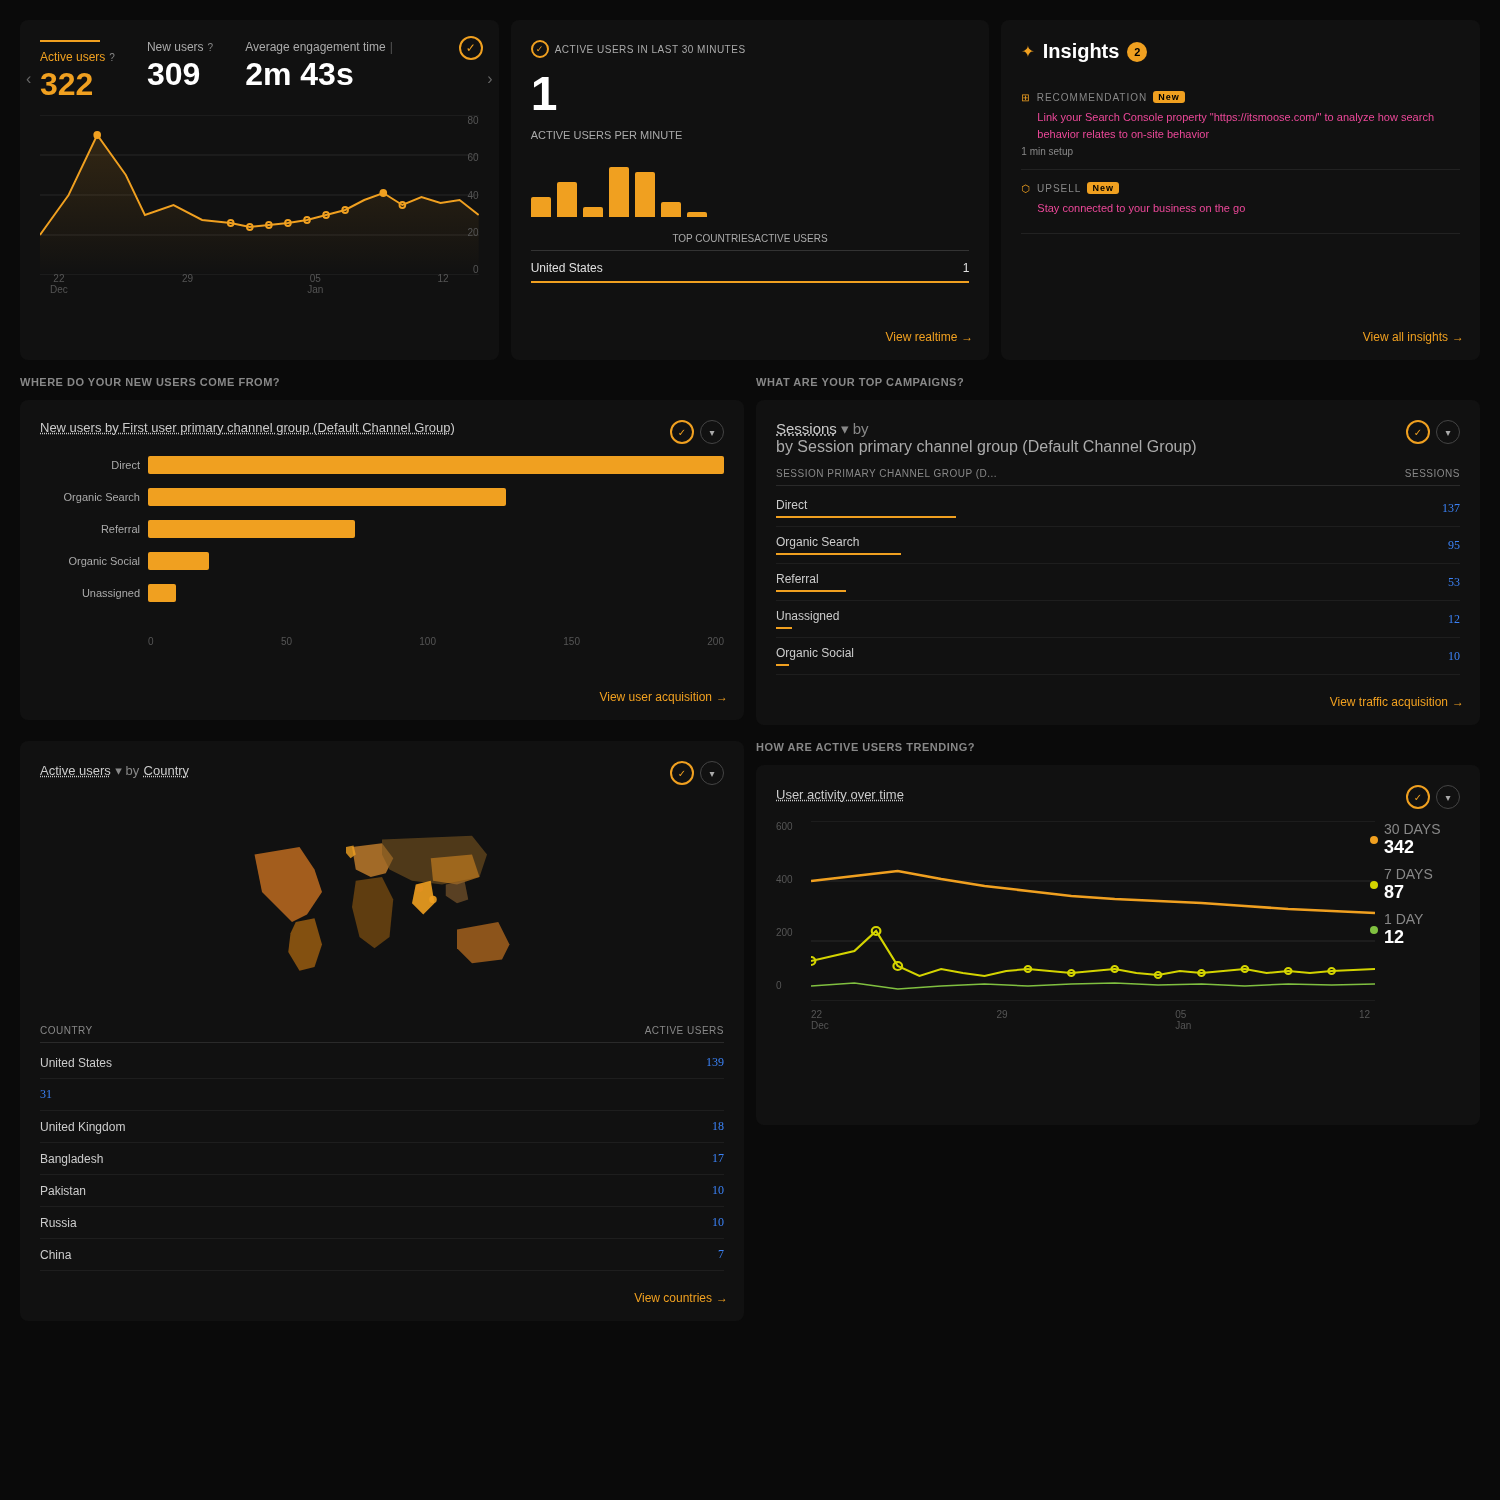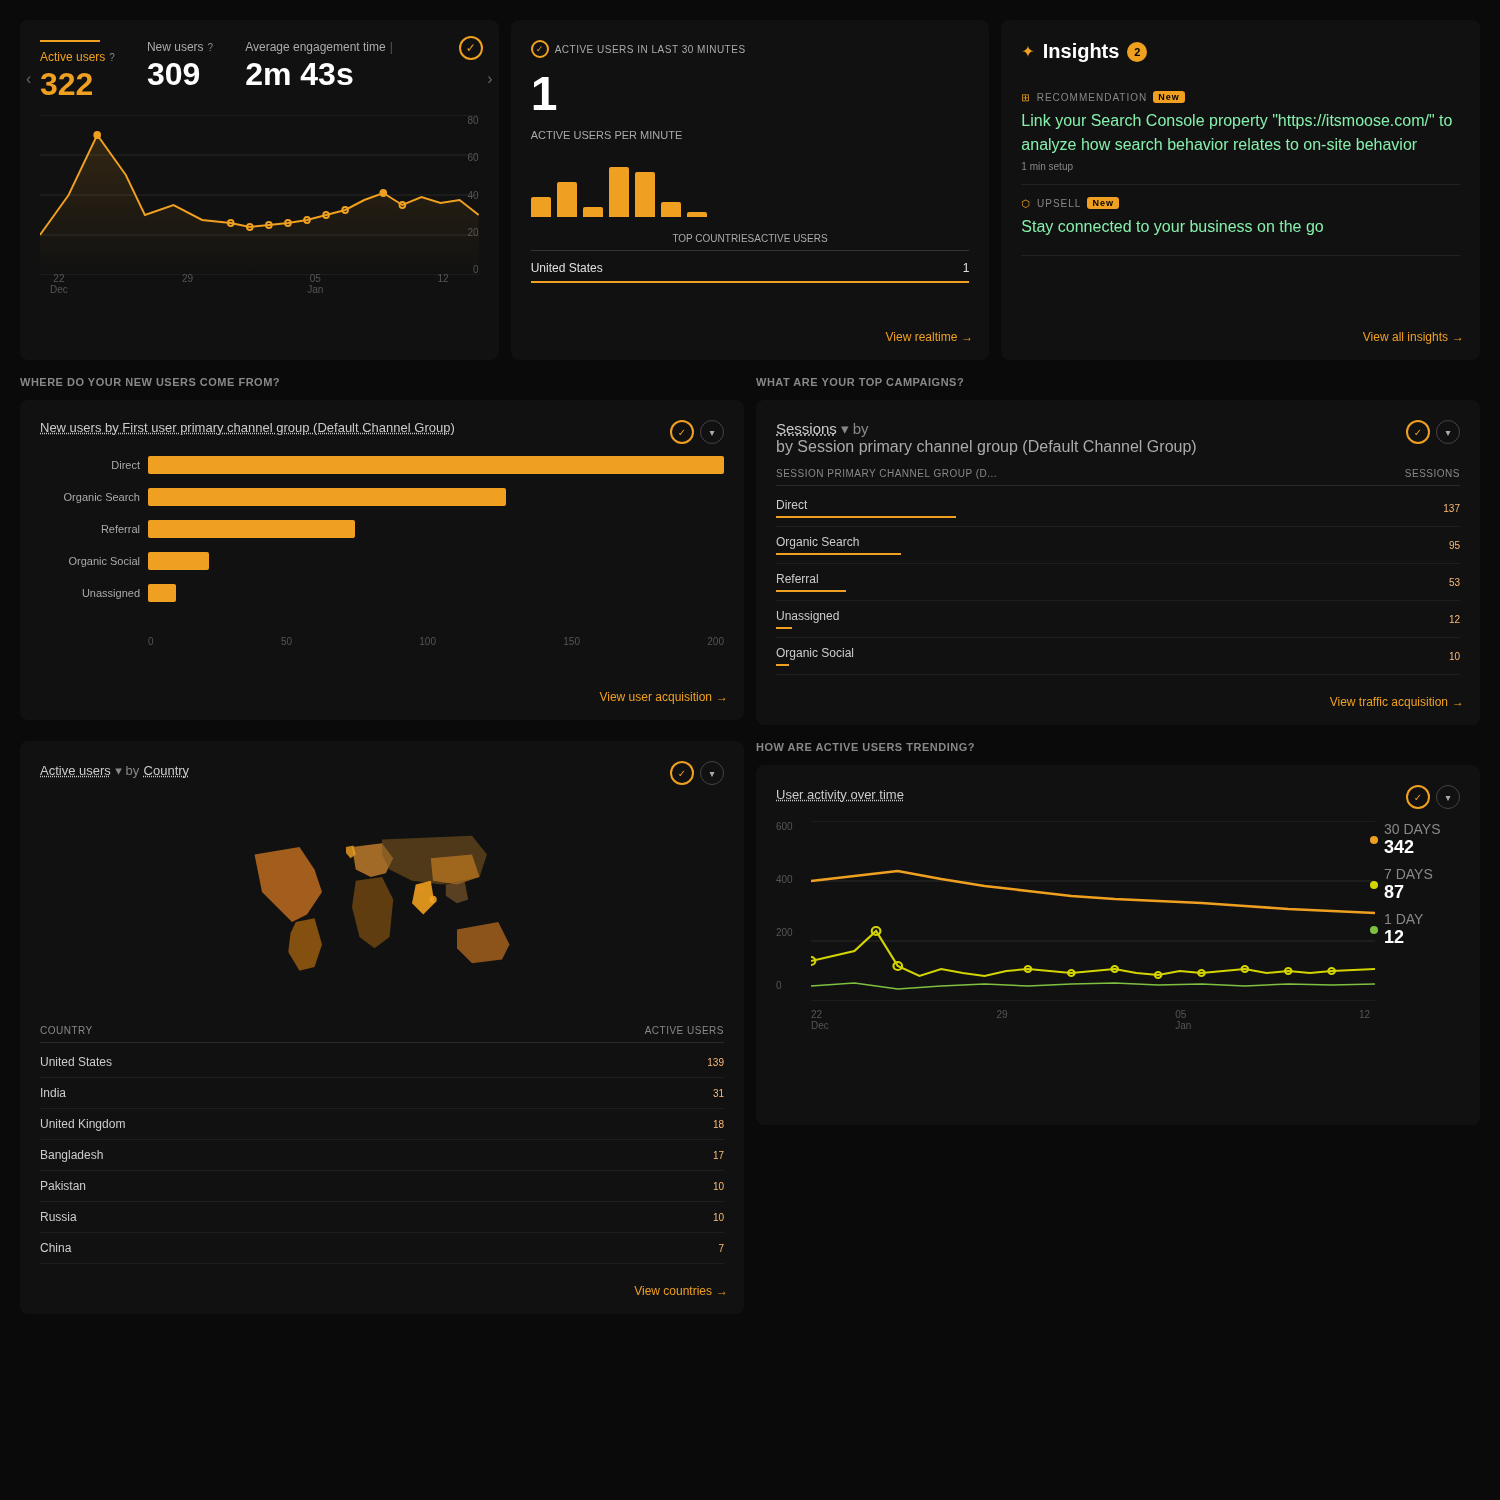--- a/index.html
+++ b/index.html
@@ -237,24 +237,25 @@
     }
     .new-badge {
       background: #f0a020;
       color: #000;
       font-size: 9px;
       font-weight: 700;
       padding: 1px 5px;
       border-radius: 3px;
     }
     .insight-text {
-      font-size: 16px;
-      color: #86efac;
+      font-size: 11px;
+      color: #ec4899;
       line-height: 1.5;
       margin-bottom: 4px;
+      margin-left: 16px;
     }
     .insight-setup {
       font-size: 10px;
       color: #888;
     }
     
     .middle-row {
       display: grid;
       grid-template-columns: 1fr 1fr;
       gap: 12px;
@@ -349,23 +350,24 @@
       align-items: center;
       padding: 8px 0;
       border-bottom: 1px solid #1e1e1e;
     }
     .table-row-label {
       font-size: 12px;
       color: #ccc;
       flex: 1;
     }
     .table-row-value {
-      font-size: 10px;
-      color: #fdba74;
+      font-size: 12px;
+      color: #3b82f6;
       text-align: right;
+      font-family: Liberation Serif, serif;
     }
     .row-bar-line {
       height: 2px;
       background: #f0a020;
       margin-top: 4px;
     }
     
     .bottom-row {
       display: grid;
       grid-template-columns: 1fr 1fr;
@@ -751,21 +753,20 @@
           </div>
           <div id="country-rows">
               <div>
     <div class="table-row">
       <div class="table-row-label">United States</div>
       <div class="table-row-value">139</div>
     </div>
   </div>
               <div>
     <div class="table-row">
-      <div class="table-row-label">India</div>
       <div class="table-row-value">31</div>
     </div>
   </div>
               <div>
     <div class="table-row">
       <div class="table-row-label">United Kingdom</div>
       <div class="table-row-value">18</div>
     </div>
   </div>
               <div>

